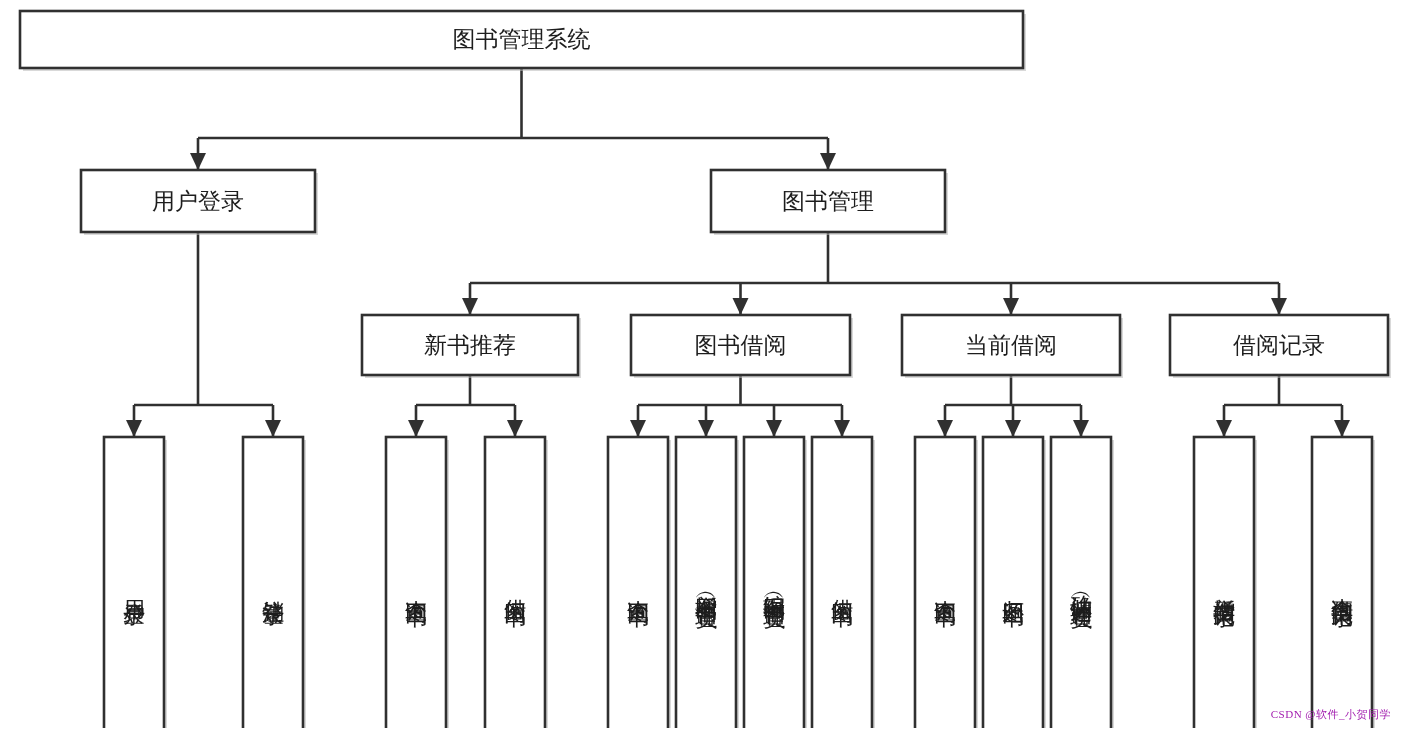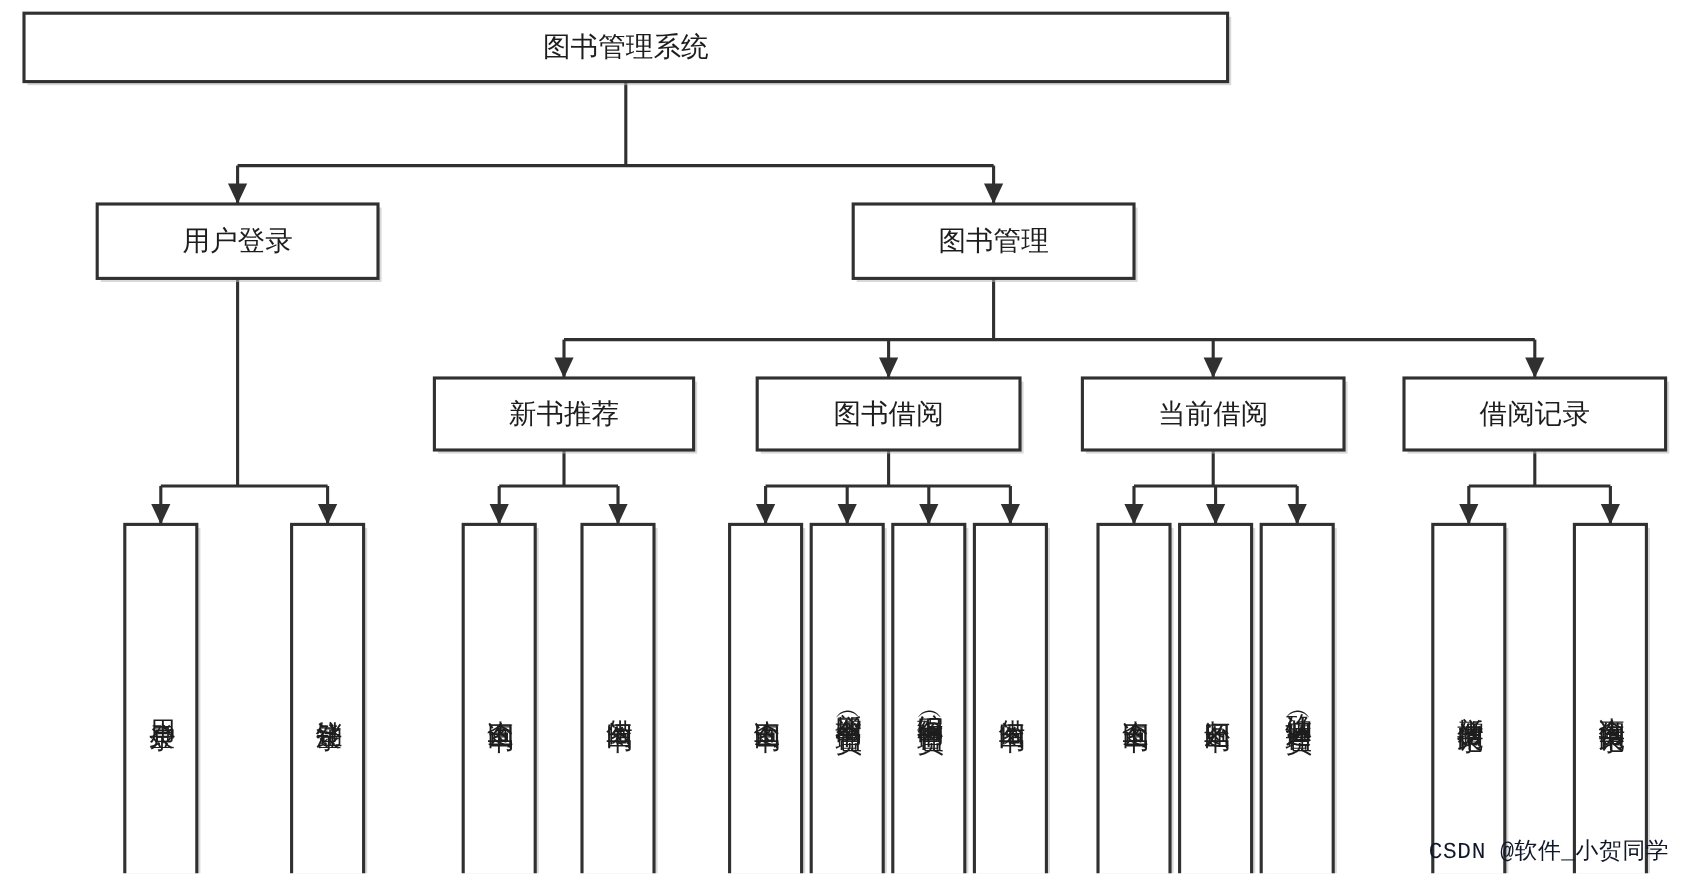--- a/index.html
+++ b/index.html
@@ -66,23 +66,23 @@
     font-size: 22px;
     line-height: 1.12;
     letter-spacing: 2px;
     color: #1d1d1d;
     white-space: nowrap;
   }
   .watermark {
     position: absolute;
     right: 14px;
     bottom: 6px;
-    font-family: Liberation Mono, monospace;
-    font-size: 19px;
-    color: #0f172a;
+    font-family: Liberation Serif, serif;
+    font-size: 11px;
+    color: #a21caf;
     letter-spacing: .5px;
     user-select: none;
   }
 </style>
 </head>
 <body>
 
 <div id="diagram-root">
   <svg id="flowchart" viewBox="0 0 1405 747">
     <g id="edges-layer">

